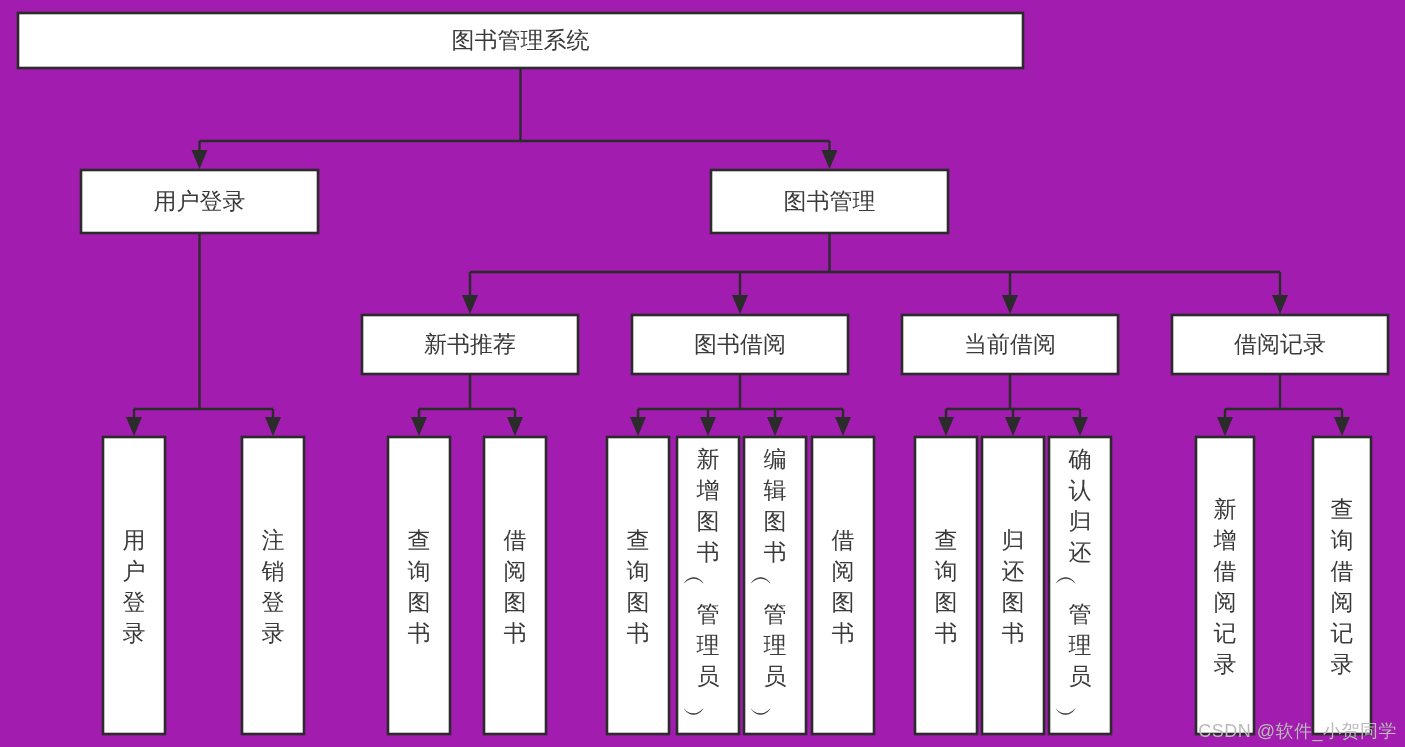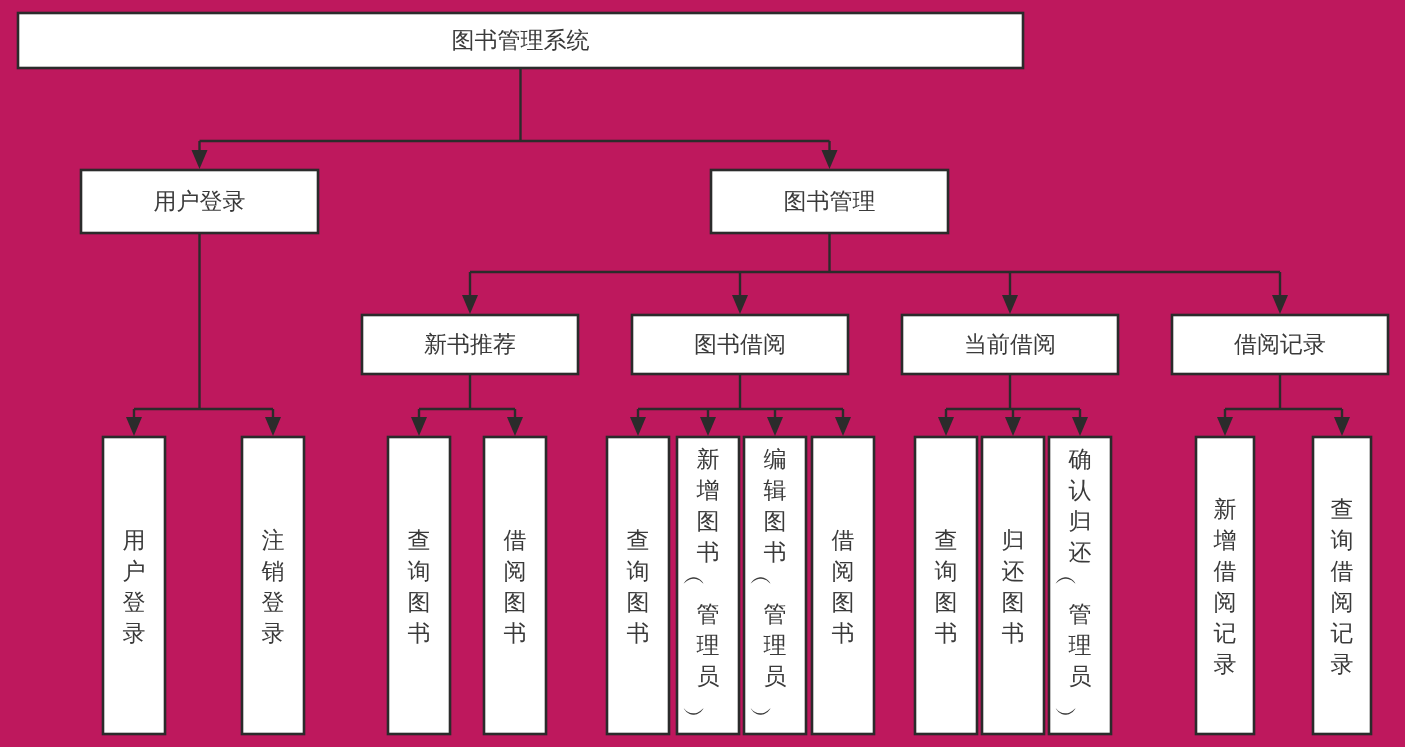--- a/index.html
+++ b/index.html
@@ -11,21 +11,21 @@
     width: 1405px;
     height: 747px;
     font-family: "Liberation Sans", "DejaVu Sans", sans-serif;
     overflow: hidden;
     position: relative;
   }
   #diagram-root {
     position: relative;
     width: 1405px;
     height: 747px;
-    background: #be185d;
+    background: #a21caf;
     text-decoration: underline;
   }
   svg.diagram-canvas {
     position: absolute;
     top: 0;
     left: 0;
     width: 1405px;
     height: 747px;
   }
   .node-box {
@@ -203,13 +203,14 @@
         <g>
           <rect x="1196" y="437" width="58" height="297" class="node-box"></rect>
           <text x="1225" y="516.68" class="node-label-vertical"><tspan x="1225" dy="0">新</tspan><tspan x="1225" dy="31">增</tspan><tspan x="1225" dy="31">借</tspan><tspan x="1225" dy="31">阅</tspan><tspan x="1225" dy="31">记</tspan><tspan x="1225" dy="31">录</tspan></text>
         </g>
         <g>
           <rect x="1313" y="437" width="58" height="297" class="node-box"></rect>
           <text x="1342" y="516.68" class="node-label-vertical"><tspan x="1342" dy="0">查</tspan><tspan x="1342" dy="31">询</tspan><tspan x="1342" dy="31">借</tspan><tspan x="1342" dy="31">阅</tspan><tspan x="1342" dy="31">记</tspan><tspan x="1342" dy="31">录</tspan></text>
         </g>
       </g>
   </svg>
+  <div class="watermark">CSDN @软件_小贺同学</div>
 </div>
 
 </body></html>

